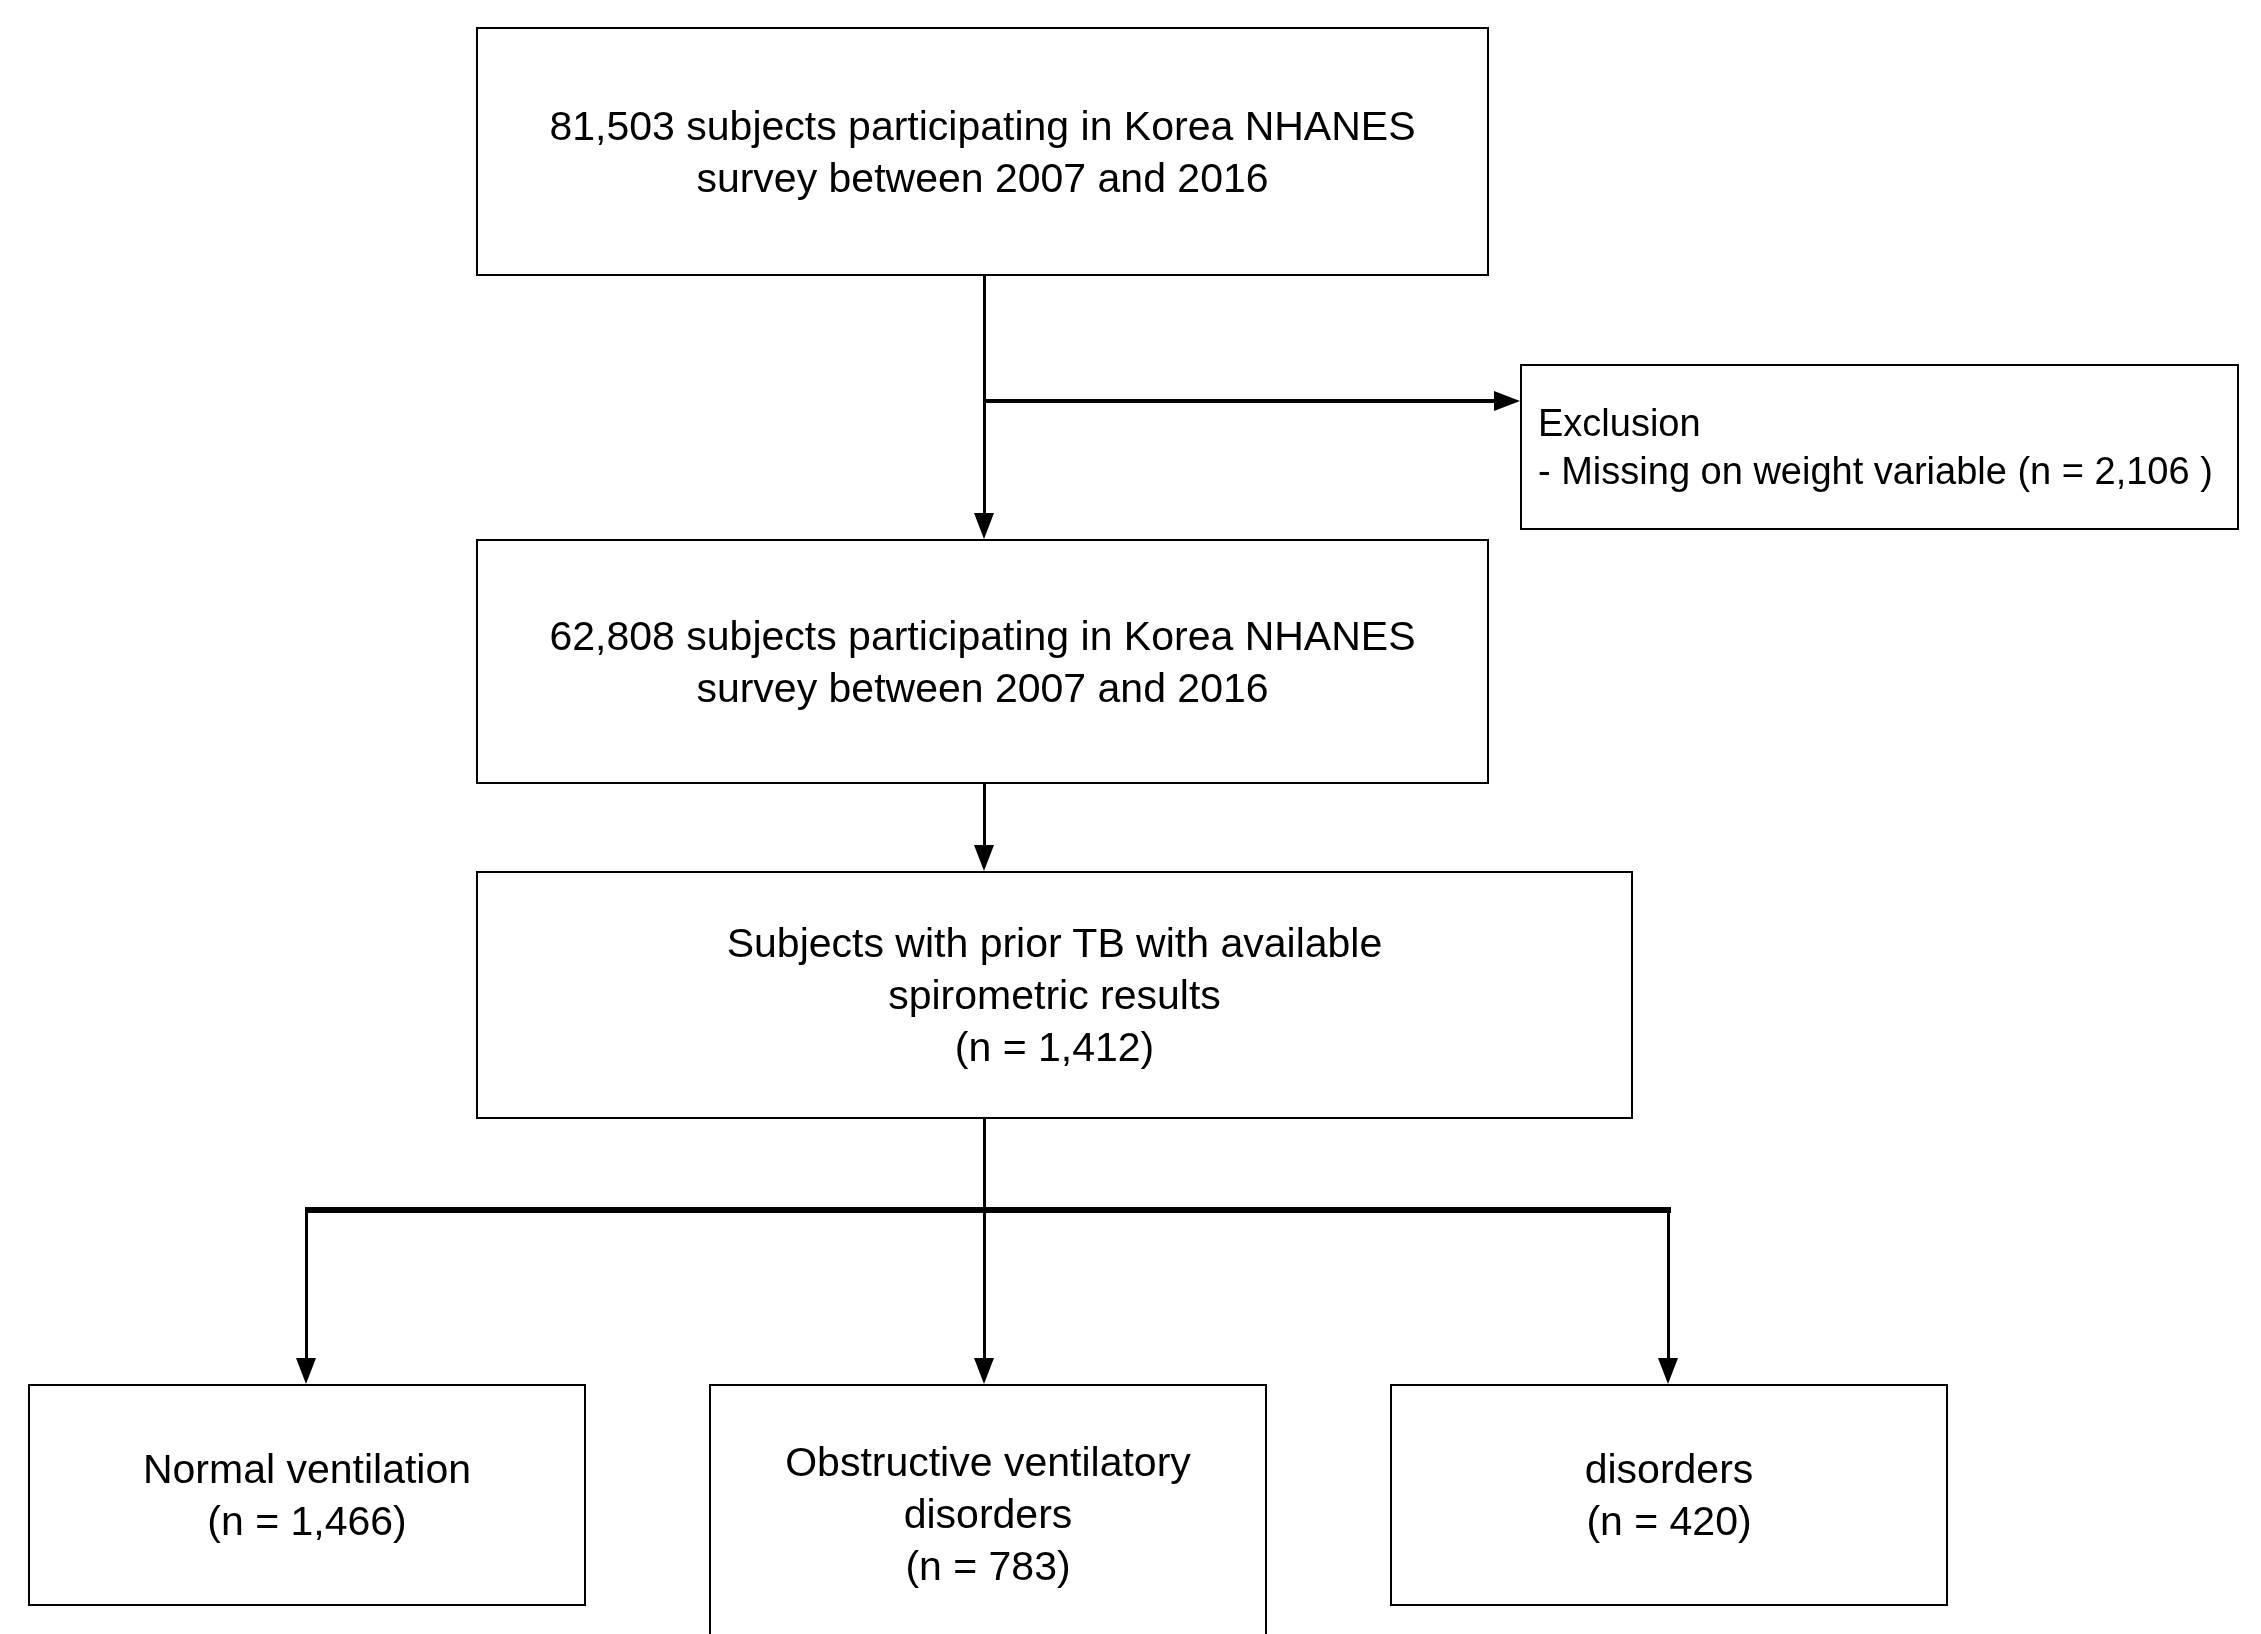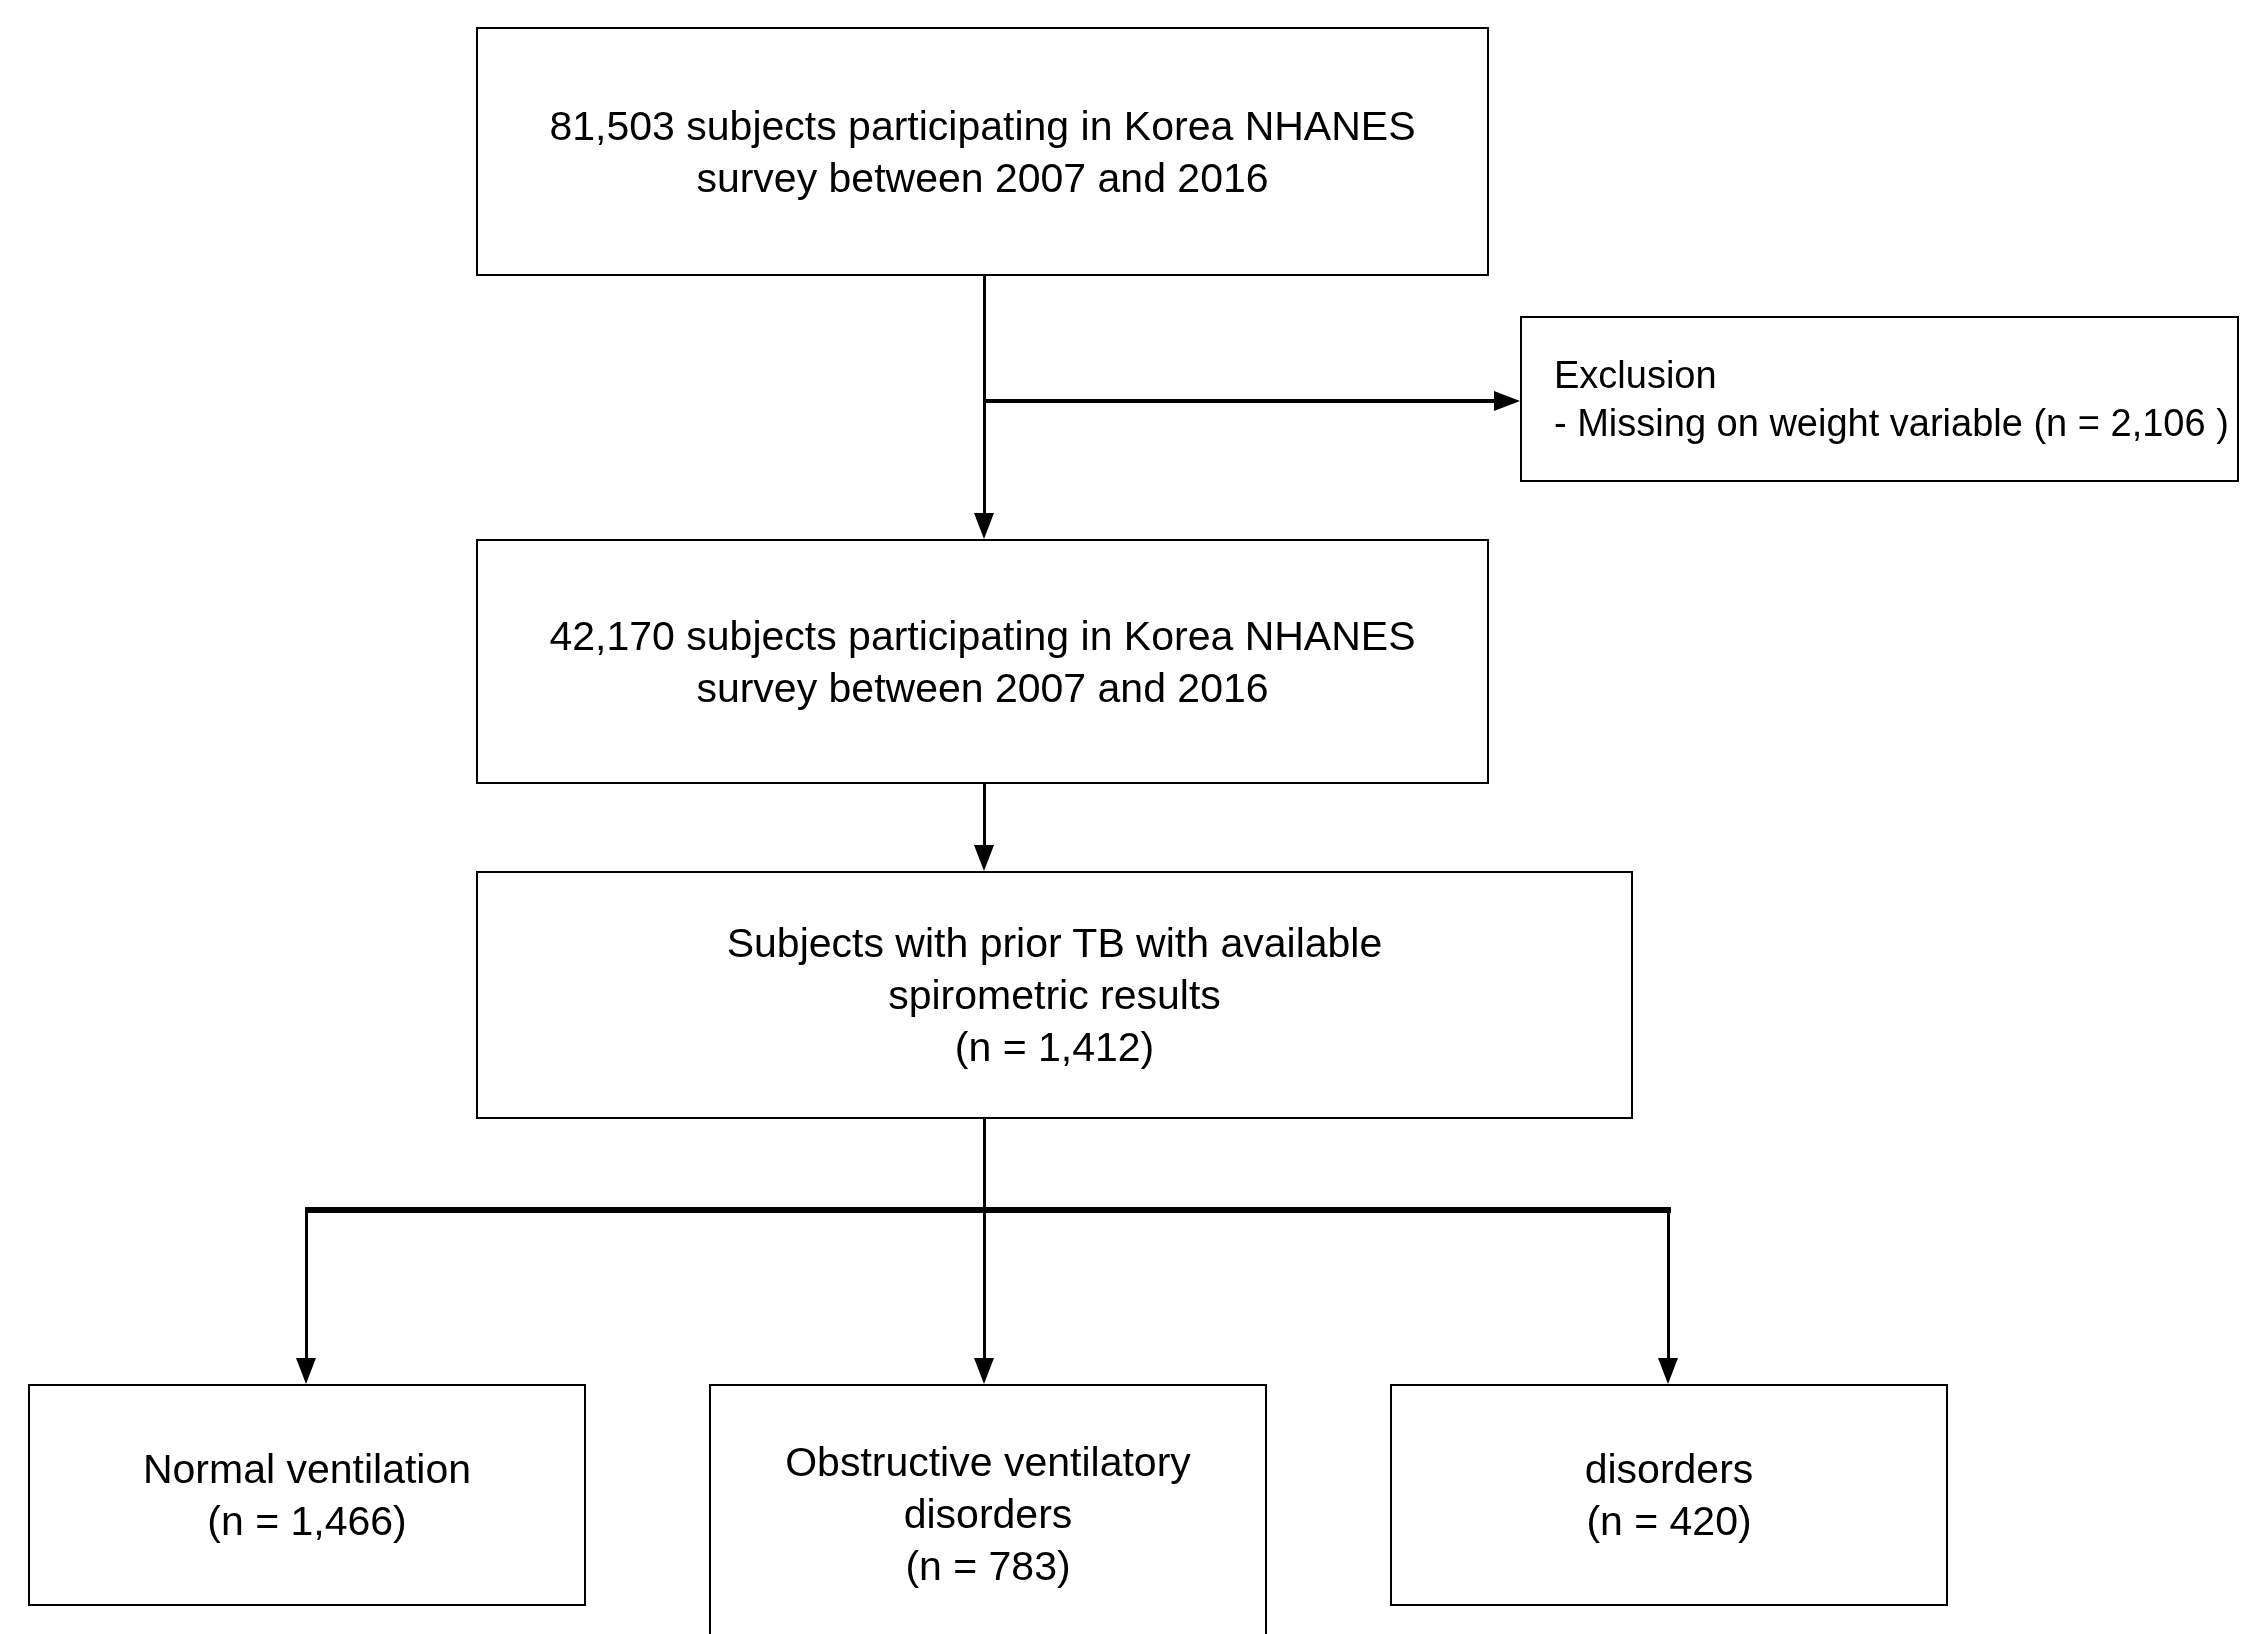--- a/index.html
+++ b/index.html
@@ -25,24 +25,25 @@
     justify-content: center;
     align-items: center;
     text-align: center;
     font-size: 41px;
     line-height: 52px;
     white-space: nowrap;
   }
   .box.left-align {
     align-items: flex-start;
     text-align: left;
-    padding-left: 32px;
+    padding-left: 16px;
     padding-right: 5.5px;
     font-size: 38px;
     line-height: 48px;
+    margin-top: 48px;
   }
   .vline {
     position: absolute;
     width: 2.7px;
     background: #000000;
   }
   .hline {
     position: absolute;
     height: 4.8px;
     background: #000000;
@@ -79,21 +80,21 @@
 
   <div class="hline" style="left:984px; top:399px; width:512px; height:4.1px;"></div>
   <div class="arrow-right" style="left:1494px; top:391px;"></div>
 
   <div class="box left-align" style="left:1520px; top:316px; width:719px; height:166px;">
     <div>Exclusion</div>
     <div>- Missing on weight variable (n = 2,106 )</div>
   </div>
 
   <div class="box" style="left:476px; top:539px; width:1013px; height:245px;">
-    <div>42,170 subjects participating in Korea NHANES</div>
+    <div>62,808 subjects participating in Korea NHANES</div>
     <div>survey between 2007 and 2016</div>
   </div>
 
   <div class="vline" style="left:983px; top:784px; height:65px;"></div>
   <div class="arrow-down" style="left:974px; top:845px;"></div>
 
   <div class="box" style="left:476px; top:871px; width:1157px; height:248px;">
     <div>Subjects with prior TB with available</div>
     <div>spirometric results</div>
     <div>(n = 1,412)</div>

